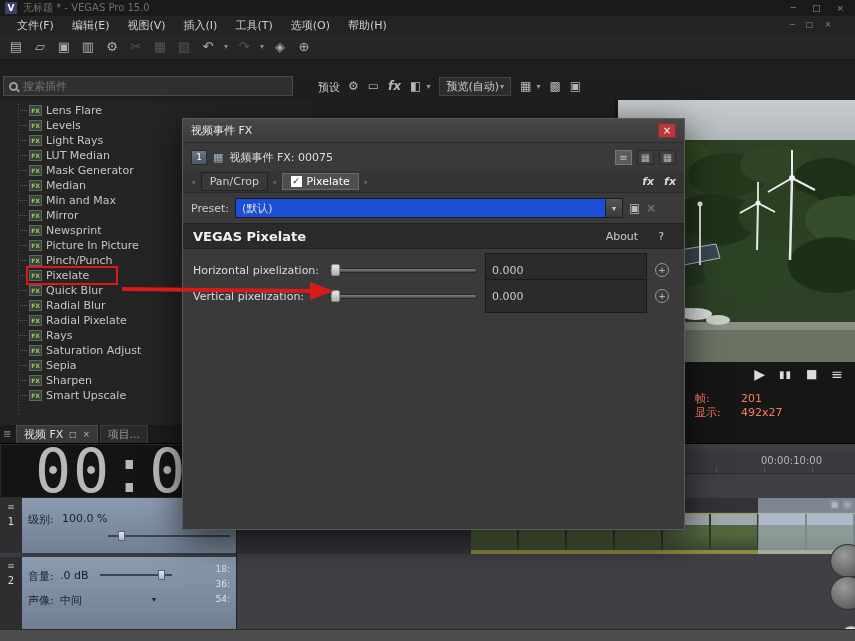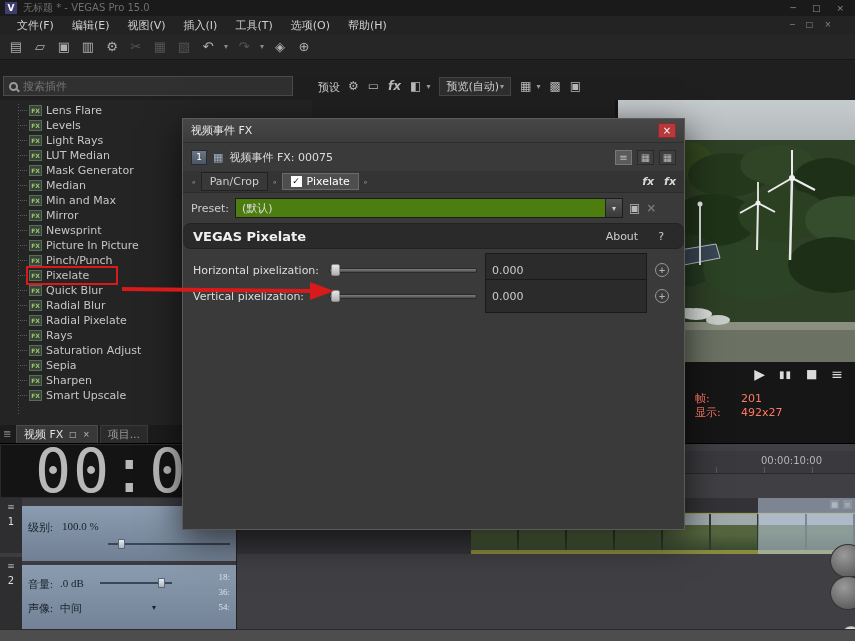--- a/index.html
+++ b/index.html
@@ -69,21 +69,21 @@
   .dock-tab.inactive{background:#2b2b2b;border-color:#3a3a3a;color:#9a9a9a;}
 
   
   .timeline{left:0;top:443px;width:855px;height:198px;background:#3c3c40;border-top:1px solid #000;}
   .tc-display{position:absolute;left:0;top:0;width:236px;height:54px;background:#141414;border:1px solid #2a2a2a;color:#b8b8b8;font-family:"DejaVu Sans Mono","Liberation Mono",monospace;font-size:60px;letter-spacing:2px;display:flex;align-items:center;padding-left:34px;overflow:hidden;}
   .track{position:absolute;left:0;width:236px;}
   .track1{top:54px;height:55px;}
   .track2{top:113px;height:72px;}
   .tnum{position:absolute;left:0;top:0;width:22px;height:100%;background:#2e2e30;color:#ddd;font-size:10px;display:flex;flex-direction:column;align-items:center;gap:4px;padding-top:4px;}
   .tnum .tmenu{font-size:9px;color:#aaa;}
-  .thead{position:absolute;left:22px;top:8px;width:214px;height:100%;background:linear-gradient(#8c9cb0,#707f93);color:#16202c;font-family:Liberation Serif, serif;}
+  .thead{position:absolute;left:22px;top:0;width:214px;height:100%;background:linear-gradient(#8c9cb0,#707f93);color:#16202c;}
   .hl{position:absolute;white-space:nowrap;}
   .tslider{position:absolute;height:10px;}
   .tslider .tgroove{position:absolute;left:0;right:0;top:4px;height:2px;background:#39455a;}
   .tslider .thandle{position:absolute;top:0;width:7px;height:10px;background:linear-gradient(#e8ecf0,#aab4c0);border:1px solid #5a6676;}
   .mmark{height:15px;color:#dce2ea;font-size:9px;text-align:right;width:20px;}
   .meter-col{position:absolute;left:188px;top:7px;}
   .pan-caret{font-size:8px;}
 
   .tl-right{position:absolute;left:236px;top:0;width:619px;height:198px;background:#404044;border-left:1px solid #222;}
   .ruler{position:absolute;left:0;top:7px;width:619px;height:23px;background:#3a3a3e;border-bottom:1px solid #2a2a2a;}
@@ -116,26 +116,26 @@
   .view-icons{margin-left:auto;display:flex;gap:5px;}
   .view-ico{width:17px;height:15px;background:#3f3f3f;border:1px solid #2a2a2a;color:#b8b8b8;font-size:10px;display:flex;align-items:center;justify-content:center;}
   .view-ico.pressed{background:#5b5b5b;border-color:#777;}
   .dlg-tabs{height:22px;display:flex;align-items:center;padding:0 8px;gap:4px;background:#343434;border-bottom:1px solid #2a2a2a;}
   .chain{color:#999;font-size:9px;}
   .tab-pan{background:#383838;border:1px solid #222;color:#ccc;padding:2px 8px;}
   .tab-pix{background:#4e4e4e;border:1px solid #6a6a6a;color:#fff;padding:1px 8px;display:flex;align-items:center;gap:5px;}
   .chk{width:11px;height:11px;background:#fff;color:#111;font-size:9px;line-height:11px;text-align:center;font-weight:bold;}
   .fx-icons{margin-left:auto;display:flex;gap:10px;color:#d8d8d8;font-style:italic;font-weight:bold;}
   .preset-row{height:30px;display:flex;align-items:center;padding:0 8px;gap:6px;color:#ccc;}
-  .combo{flex:0 0 388px;height:20px;background:#4d7c0f;border:1px solid #1c1c1c;display:flex;align-items:center;color:#ddd;gap:36px;}
+  .combo{flex:0 0 388px;height:20px;background:#1d4ed8;border:1px solid #1c1c1c;display:flex;align-items:center;color:#ddd;gap:36px;}
   .combo .ctext{flex:1;padding:0 6px;}
   .combo .cbtn{width:17px;height:100%;background:linear-gradient(#555,#3a3a3a);border-left:1px solid #222;color:#ccc;font-size:8px;display:flex;align-items:center;justify-content:center;}
   .psave{color:#b8b8b8;font-size:12px;}
   .pdel{color:#777;font-size:12px;font-weight:bold;}
-  .section-hdr{height:26px;background:#2a2a2a;border-top:1px solid #222;border-bottom:1px solid #222;display:flex;align-items:center;padding:0 10px;border-radius:8px;}
+  .section-hdr{height:26px;background:#2a2a2a;border-top:1px solid #222;border-bottom:1px solid #222;display:flex;align-items:center;padding:0 10px;}
   .section-hdr .ptitle{font-weight:bold;font-size:13px;color:#f0f0f0;}
   .section-hdr .about{margin-left:auto;margin-right:20px;color:#ccc;}
   .section-hdr .qmark{margin-right:10px;color:#ccc;}
   .ctl-area{padding-top:8px;}
   .ctl-row{display:flex;align-items:center;height:26px;padding:0 10px;gap:8px;}
   .ctl-label{flex:0 0 128px;color:#ddd;white-space:nowrap;}
   .slider{flex:0 0 148px;height:14px;position:relative;}
   .slider .groove{position:absolute;left:0;right:0;top:5px;height:5px;background:linear-gradient(#808080,#4a4a4a);border:1px solid #2a2a2a;border-radius:2px;}
   .slider .handle{position:absolute;left:2px;top:1px;width:9px;height:12px;background:linear-gradient(#e8e8e8,#b0b0b0);border:1px solid #888;border-radius:2px;}
   .ctl-value{flex:0 0 162px;height:18px;background:#2b2b2b;border:1px solid #1a1a1a;color:#ccc;display:flex;align-items:center;padding:16px 6px;}

